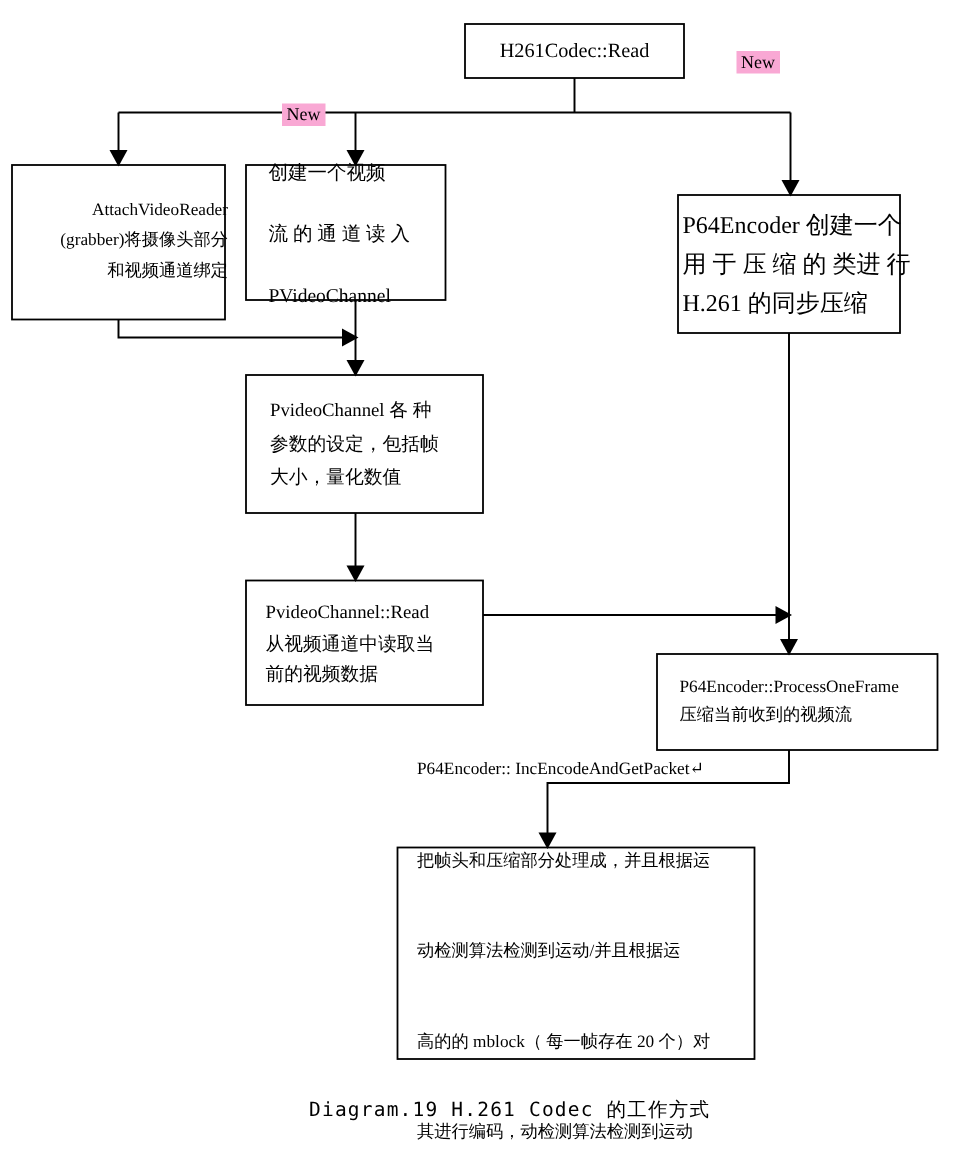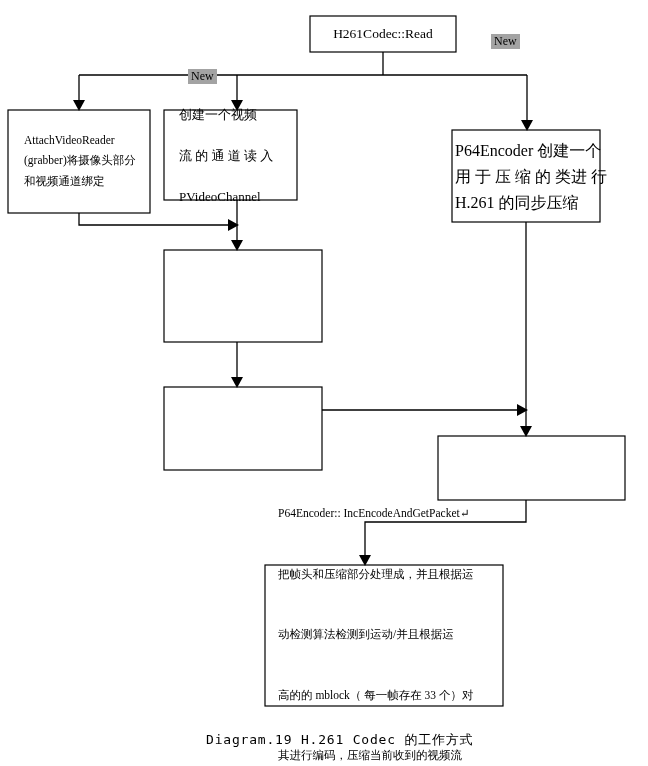--- a/index.html
+++ b/index.html
@@ -55,37 +55,37 @@
   }
   .node-text .line {
     white-space: nowrap;
     line-height: 1.0;
   }
   .edge-label {
     position: absolute;
     font-family: "Liberation Serif", "DejaVu Serif", serif;
     font-size: 12px;
     color: #000000;
-    background: #a3a3a3;
+    background: #f9a8d4;
     padding: 0 3px;
     white-space: nowrap;
   }
   .caption {
     position: absolute;
     font-family: "DejaVu Sans Mono", "Liberation Mono", monospace;
     font-size: 13px;
     letter-spacing: 0.8px;
     color: #000000;
     white-space: nowrap;
     text-align: right;
   }
 
   
   #n1-text { left: 312px; top: 18px;  width: 142px; height: 32px; align-items: center; font-size: 13.5px; }
-  #n2-text { left: 14px;  top: 113px; width: 138px; height: 96px; padding-left: 10px; font-size: 11.5px; }
+  #n2-text { left: 14px;  top: 113px; width: 138px; height: 96px; padding-left: 10px; font-size: 11.5px; text-align: right; }
   #n2-text .line { margin: 4.5px 0; }
   #n3-text { left: 167px; top: 113px; width: 128px; height: 84px; padding-left: 12px; font-size: 13px; gap: 21px; }
   #n3-text .line { margin: 3.5px 0; }
   #n4-text { left: 442px; top: 138px; width: 162px; height: 78px; padding-left: 13px; font-size: 16px; }
   #n4-text .line { margin: 5px 0; }
   #n5-text { left: 167px; top: 253px; width: 152px; height: 86px; padding-left: 13px; font-size: 12.5px; }
   #n5-text .line { margin: 5px 0; }
   #n6-text { left: 167px; top: 390px; width: 152px; height: 78px; padding-left: 10px; font-size: 12.5px; }
   #n6-text .line { margin: 4px 0; }
   #n7-text { left: 441px; top: 439px; width: 182px; height: 58px; padding-left: 12px; font-size: 11.5px; }
@@ -179,29 +179,43 @@
     <div class="line">流 的 通 道 读 入</div>
     <div class="line">PVideoChannel</div>
   </div>
 
   <div class="node-text" id="n4-text">
     <div class="line">P64Encoder 创建一个</div>
     <div class="line">用 于 压 缩 的 类进 行</div>
     <div class="line">H.261 的同步压缩</div>
   </div>
 
-
-
+  <div class="node-text" id="n5-text">
+    <div class="line">PvideoChannel 各 种</div>
+    <div class="line">参数的设定，包括帧</div>
+    <div class="line">大小，量化数值</div>
+  </div>
+
+  <div class="node-text" id="n6-text">
+    <div class="line">PvideoChannel::Read</div>
+    <div class="line">从视频通道中读取当</div>
+    <div class="line">前的视频数据</div>
+  </div>
+
+  <div class="node-text" id="n7-text">
+    <div class="line">P64Encoder::ProcessOneFrame</div>
+    <div class="line">压缩当前收到的视频流</div>
+  </div>
 
   <div class="node-text" id="n8-text">
     <div class="line">P64Encoder:: IncEncodeAndGetPacket↵</div>
     <div class="line">把帧头和压缩部分处理成，并且根据运</div>
     <div class="line">动检测算法检测到运动/并且根据运</div>
-    <div class="line">高的的 mblock（ 每一帧存在 33 个）对</div>
-    <div class="line">其进行编码，压缩当前收到的视频流</div>
+    <div class="line">高的的 mblock（ 每一帧存在 20 个）对</div>
+    <div class="line">其进行编码，动检测算法检测到运动</div>
   </div>
 
   <div class="edge-label" style="left:188px; top:69px;">New</div>
   <div class="edge-label" style="left:491px; top:34px;">New</div>
 
   <div class="caption" style="left:206px; top:731px;">Diagram.19 H.261 Codec 的工作方式</div>
 
 </div>
 
 </body></html>

